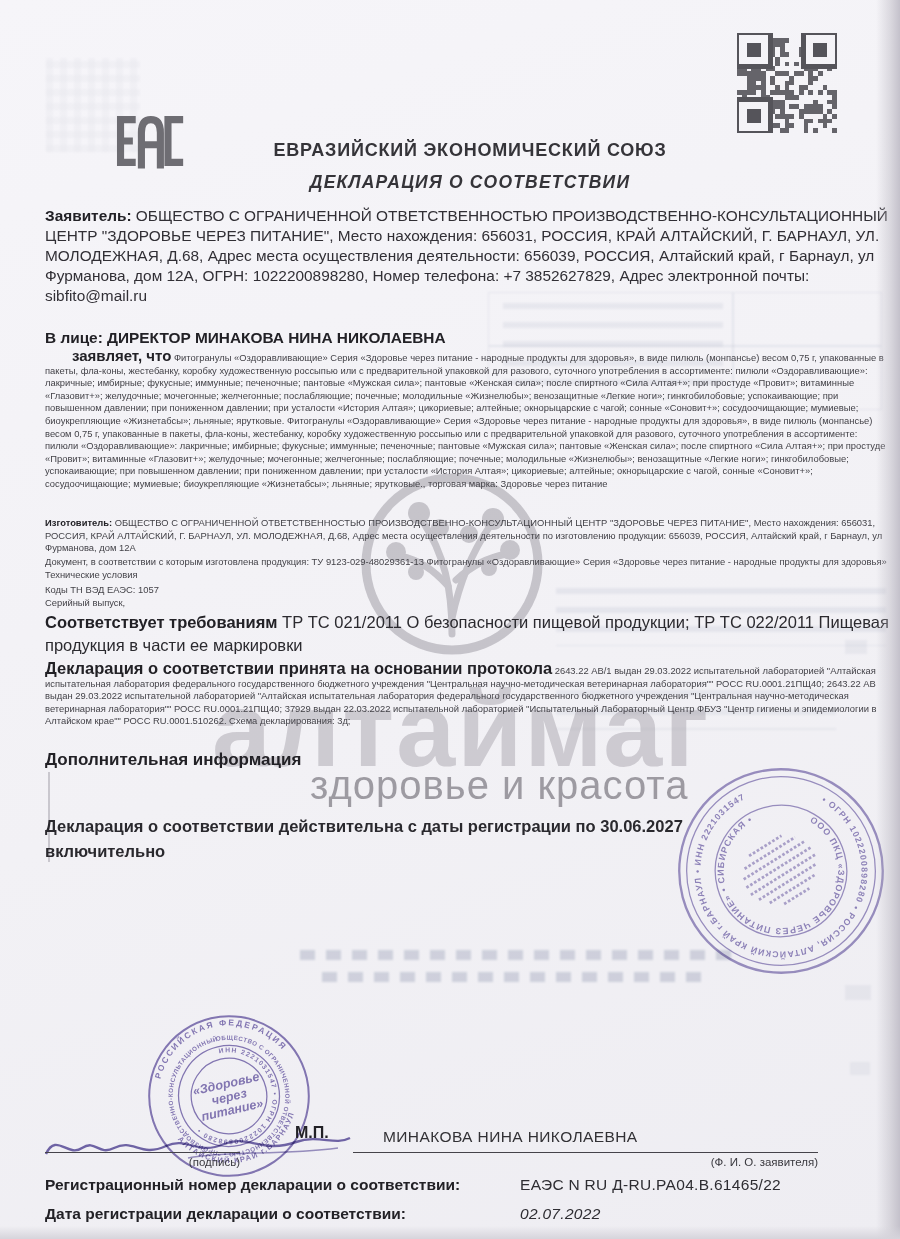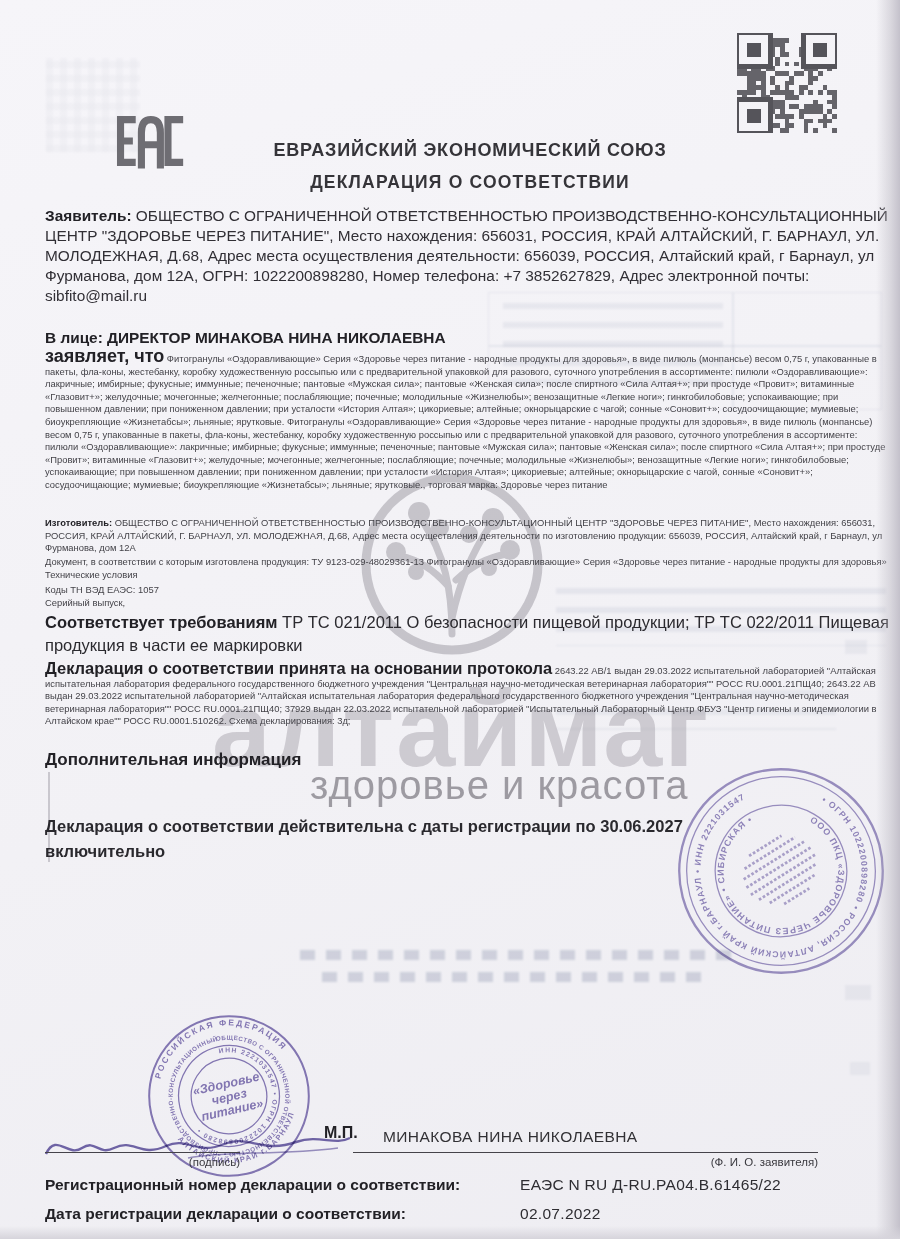--- a/index.html
+++ b/index.html
@@ -228,34 +228,34 @@
       <rect x="20" y="20" width="1" height="1" fill="#55545a" opacity="0.9"></rect>
       <rect x="0" y="0" width="7" height="7" fill="none" stroke="#55545a" stroke-width="1"></rect>
       <rect x="2" y="2" width="3" height="3" fill="#55545a"></rect>
       <rect x="14" y="0" width="7" height="7" fill="none" stroke="#55545a" stroke-width="1"></rect>
       <rect x="16" y="2" width="3" height="3" fill="#55545a"></rect>
       <rect x="0" y="14" width="7" height="7" fill="none" stroke="#55545a" stroke-width="1"></rect>
       <rect x="2" y="16" width="3" height="3" fill="#55545a"></rect>
     </svg>
 
   <div class="abs heading" style="left:60px;right:20px;top:140px;font-size:18px;">ЕВРАЗИЙСКИЙ ЭКОНОМИЧЕСКИЙ СОЮЗ</div>
-  <div class="abs heading" style="left:60px;right:20px;top:172px;font-size:17.5px;letter-spacing:1.2px;">ДЕКЛАРАЦИЯ О СООТВЕТСТВИИ</div>
+  <div class="abs heading" style="left:60px;right:20px;top:172px;font-size:17.5px;letter-spacing:1.2px;font-style:italic;">ДЕКЛАРАЦИЯ О СООТВЕТСТВИИ</div>
 
   <div class="abs big" style="left:45px;top:206px;width:845px;">
     <span class="lbl">Заявитель:</span>
     <span>ОБЩЕСТВО С ОГРАНИЧЕННОЙ ОТВЕТСТВЕННОСТЬЮ ПРОИЗВОДСТВЕННО-КОНСУЛЬТАЦИОННЫЙ ЦЕНТР "ЗДОРОВЬЕ ЧЕРЕЗ ПИТАНИЕ", Место нахождения: 656031, РОССИЯ, КРАЙ АЛТАЙСКИЙ, Г. БАРНАУЛ, УЛ. МОЛОДЕЖНАЯ, Д.68, Адрес места осуществления деятельности: 656039, РОССИЯ, Алтайский край, г Барнаул, ул Фурманова, дом 12А, ОГРН: 1022200898280, Номер телефона: +7 3852627829, Адрес электронной почты: sibfito@mail.ru</span>
   </div>
 
   <div class="abs big" style="left:45px;top:328px;width:845px;">
     <span class="lbl">В лице:</span>
     <span class="lbl">ДИРЕКТОР МИНАКОВА НИНА НИКОЛАЕВНА</span>
   </div>
 
   <div class="abs small" style="left:45px;top:350px;width:845px;">
-    <span class="lbl" style="font-size:18px;">заявляет, что</span>
+    <span class="lbl" style="font-size:15px;margin-left:27px;">заявляет, что</span>
     <span>Фитогранулы «Оздоравливающие»  Серия «Здоровье через питание  - народные продукты для здоровья», в виде пилюль (монпансье) весом 0,75 г, упакованные в пакеты, фла-коны, жестебанку, коробку художественную россыпью или с предварительной упаковкой для разового, суточного употребления в ассортименте: пилюли «Оздоравливающие»: лакричные; имбирные; фукусные; иммунные; печеночные; пантовые «Мужская сила»; пантовые «Женская  сила»; после спиртного «Сила Алтая+»; при простуде «Провит»; витаминные «Глазовит+»;  желудочные; мочегонные; желчегонные; послабляющие; почечные; молодильные «Жизнелюбы»; венозащитные «Легкие ноги»; гинкгобилобовые; успокаивающие; при повышенном давлении; при пониженном давлении; при усталости «История Алтая»;  цикориевые; алтейные; окнорыцарские  с чагой;  сонные «Соновит+»; сосудоочищающие; мумиевые; биоукрепляющие «Жизнетабсы»; льняные; ярутковые. Фитогранулы «Оздоравливающие»  Серия «Здоровье через питание  - народные продукты для здоровья», в виде пилюль (монпансье) весом 0,75 г, упакованные в пакеты, фла-коны, жестебанку, коробку художественную россыпью или с предварительной упаковкой для разового, суточного употребления в ассортименте: пилюли «Оздоравливающие»: лакричные; имбирные; фукусные; иммунные; печеночные; пантовые «Мужская сила»; пантовые «Женская  сила»; после спиртного «Сила Алтая+»; при простуде «Провит»; витаминные «Глазовит+»;  желудочные; мочегонные; желчегонные; послабляющие; почечные; молодильные «Жизнелюбы»; венозащитные «Легкие ноги»; гинкгобилобовые; успокаивающие; при повышенном давлении; при пониженном давлении; при усталости «История Алтая»; цикориевые; алтейные; окнорыцарские  с чагой,  сонные «Соновит+»; сосудоочищающие; мумиевые; биоукрепляющие «Жизнетабсы»; льняные; ярутковые.,  торговая марка: Здоровье через питание</span>
   </div>
 
   <div class="abs small" style="left:45px;top:517px;width:845px;">
     <span class="lbl">Изготовитель:</span>
     <span>ОБЩЕСТВО С ОГРАНИЧЕННОЙ ОТВЕТСТВЕННОСТЬЮ ПРОИЗВОДСТВЕННО-КОНСУЛЬТАЦИОННЫЙ ЦЕНТР "ЗДОРОВЬЕ ЧЕРЕЗ ПИТАНИЕ", Место нахождения: 656031, РОССИЯ, КРАЙ АЛТАЙСКИЙ, Г. БАРНАУЛ, УЛ. МОЛОДЕЖНАЯ, Д.68, Адрес места осуществления деятельности по изготовлению продукции: 656039, РОССИЯ, Алтайский край, г Барнаул, ул Фурманова, дом 12А</span>
   </div>
   <div class="abs small" style="left:45px;top:556px;width:845px;">Документ, в соответствии с которым изготовлена продукция: ТУ 9123-029-48029361-13  Фитогранулы «Оздоравливающие»  Серия «Здоровье через питание - народные продукты для здоровья» Технические условия</div>
   <div class="abs small" style="left:45px;top:584px;width:845px;">Коды ТН ВЭД ЕАЭС: 1057</div>
   <div class="abs small" style="left:45px;top:597px;width:845px;">Серийный выпуск,</div>
@@ -327,31 +327,31 @@
       <text x="100" y="106" font-size="15">через</text>
       <text x="100" y="122" font-size="15">питание»</text>
     </g>
   </svg>
 
   <svg class="abs stamp" style="left:38px;top:1112px;width:320px;height:60px;" viewBox="0 0 320 60">
     <path d="M8,42 C18,20 30,46 44,36 C58,27 60,44 76,36 C96,26 102,46 128,34 C150,24 158,44 186,32 C210,22 224,42 258,30 C282,22 296,34 312,26" fill="none" stroke="#5d4f9e" stroke-width="2.4" opacity=".85"></path>
     <path d="M150,46 C190,38 240,44 300,36" fill="none" stroke="#5d4f9e" stroke-width="1.6" opacity=".6"></path>
   </svg>
 
-  <div class="abs lbl" style="left:295px;top:1124px;font-size:16px;margin-left:29px;">М.П.</div>
+  <div class="abs lbl" style="left:295px;top:1124px;font-size:16px;">М.П.</div>
 
   <div class="abs" style="left:353px;top:1128px;width:465px;padding-left:30px;box-sizing:border-box;font-size:15.5px;letter-spacing:.4px;color:#323135;">МИНАКОВА НИНА НИКОЛАЕВНА</div>
 
   <div class="abs sigline" style="left:45px;top:1152px;width:195px;"></div>
   <div class="abs sigline" style="left:353px;top:1152px;width:465px;"></div>
 
   <div class="abs caption" style="left:45px;top:1156px;width:195px;">(подпись)</div>
   <div class="abs caption" style="left:353px;top:1156px;width:465px;">(Ф. И. О. заявителя)</div>
 
   <div class="abs lbl" style="left:45px;top:1176px;font-size:15.5px;">Регистрационный номер декларации о соответствии:</div>
   <div class="abs" style="left:520px;top:1176px;font-size:15.5px;letter-spacing:.3px;color:#2e2d32;">ЕАЭС N RU Д-RU.РА04.В.61465/22</div>
 
   <div class="abs lbl" style="left:45px;top:1205px;font-size:15.5px;">Дата регистрации декларации о соответствии:</div>
-  <div class="abs" style="left:520px;top:1205px;font-size:15.5px;letter-spacing:.3px;color:#2e2d32;">02.07.2022</div>
+  <div class="abs" style="left:520px;top:1205px;font-size:15.5px;letter-spacing:.3px;color:#2e2d32;font-style:italic;">02.07.2022</div>
 
   <div class="abs edge-right"></div>
   <div class="abs edge-bottom"></div>
 </div>
 
 </body></html>

